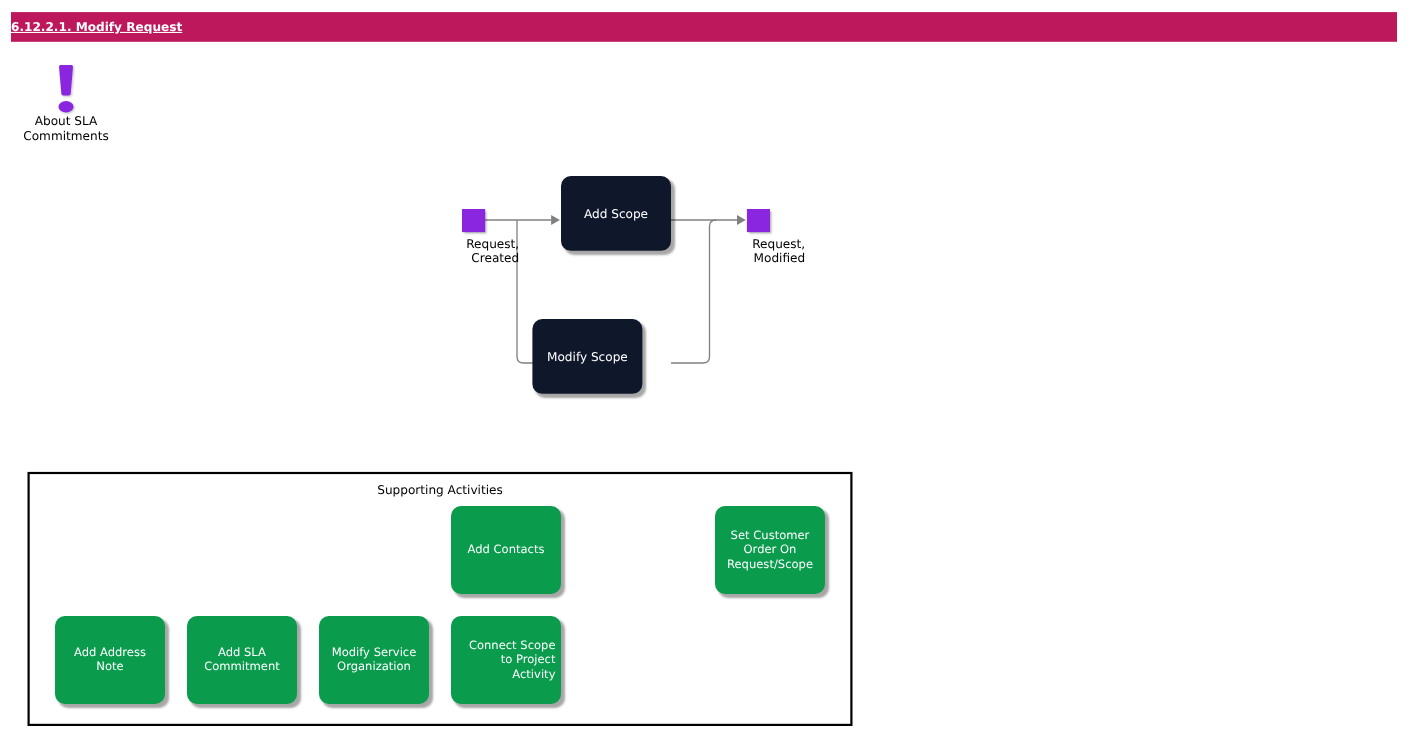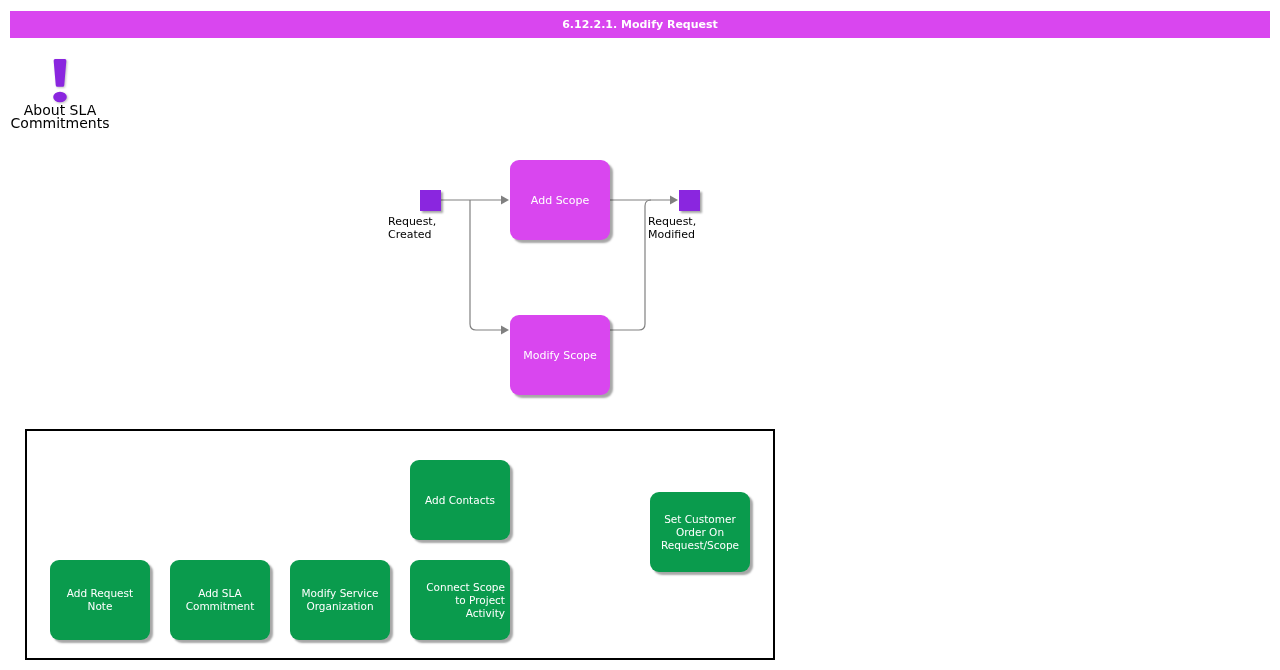--- a/index.html
+++ b/index.html
@@ -3,51 +3,51 @@
 <meta charset="utf-8">
 <style>
   * { margin:0; padding:0; box-sizing:border-box; }
   html,body { width:1280px; height:670px; background:#ffffff; overflow:hidden;
               font-family:"DejaVu Sans","Liberation Sans",sans-serif; }
   .abs { position:absolute; }
 
   
   .title-bar {
     left:10px; top:11px; width:1260px; height:27px;
-    background:#d946ef; color:#ffffff;
-    font-size:11px; font-weight:bold; text-align:center; line-height:27px;
+    background:#be185d; color:#ffffff;
+    font-size:11px; font-weight:bold; text-align:left; line-height:27px;text-decoration:underline;
   }
 
   
   .about-icon-svg { left:45px; top:56px; width:30px; height:50px;
                     filter:drop-shadow(1px 1px 1px rgba(0,0,0,0.25)); cursor:pointer; }
   .about-label { left:5px; top:104px; width:110px; text-align:center;
-                 font-size:14px; color:#000; line-height:13px; white-space:pre-line; }
+                 font-size:11px; color:#000; line-height:13px; white-space:pre-line; }
 
   
   .wires { left:0; top:0; width:1280px; height:670px; pointer-events:none; }
 
   
   .activity {
-    width:100px; height:80px; background:#d946ef; border-radius:9px;
+    width:100px; height:68px; background:#0f172a; border-radius:9px;
     box-shadow:3px 3px 2px rgba(0,0,0,0.35);
     color:#ffffff; font-size:11px; line-height:13px; text-align:center;
     display:flex; align-items:center; justify-content:center; padding:12px 6px;
     cursor:pointer;
   }
   .activity.add-scope    { left:510px; top:160px; }
-  .activity.modify-scope { left:510px; top:290px;margin-top:25px; }
+  .activity.modify-scope { left:484px; top:290px; }
 
   .event-square {
     width:21px; height:21px; background:#8A26DF;
     box-shadow:2px 2px 2px rgba(0,0,0,0.35); cursor:pointer;
   }
   .event-square.created  { left:420px; top:190px; }
   .event-square.modified { left:679px; top:190px; }
-  .event-label { width:84px; text-align:left; font-size:11px; line-height:13px;
+  .event-label { width:84px; text-align:right; font-size:11px; line-height:13px;
                  color:#000; white-space:pre-line; }
   .event-label.created  { left:388px; top:215px; }
   .event-label.modified { left:648px; top:215px; }
 
   
   .supporting-box {
     left:25px; top:429px; width:750px; height:231px;
     border:2px solid #000000; background:#ffffff;
   }
   .supporting-title { position:absolute; left:0; top:8px; width:100%;
@@ -55,21 +55,21 @@
   .sbtn {
     position:absolute; width:100px; height:80px;
     background:#0A9B4D; border-radius:9px;
     box-shadow:3px 3px 2px rgba(0,0,0,0.35);
     color:#ffffff; font-size:10.5px; line-height:13px; text-align:center;
     display:flex; align-items:center; justify-content:center; padding:0 5px;
     cursor:pointer;
   }
   .r1 { top:29px; }  .r2 { top:129px; }
   .c1 { left:23px; } .c2 { left:143px; } .c3 { left:263px; }
-  .c4 { left:383px;text-align:right; } .c5 { left:503px; } .c6 { left:623px;margin-top:32px; }
+  .c4 { left:383px;text-align:right; } .c5 { left:503px; } .c6 { left:623px; }
 </style>
 </head>
 <body>
 
 <div class="abs title-bar">6.12.2.1. Modify Request</div>
 
 <svg class="abs about-icon-svg" viewBox="0 0 30 50">
   <path d="M10.2 3 h9.6 q1.7 0 1.55 1.7 l-2.1 24.6 q-.13 1.5 -1.6 1.5 h-5.3 q-1.47 0 -1.6 -1.5 l-2.1 -24.6 q-.15 -1.7 1.55 -1.7 z" fill="#8A26DF"></path>
   <ellipse cx="15" cy="41" rx="6.8" ry="5.2" fill="#8A26DF"></ellipse>
 </svg>
@@ -96,21 +96,22 @@
 
 <div class="abs activity add-scope">Add Scope</div>
 
 <div class="abs activity modify-scope">Modify Scope</div>
 
 <div class="abs event-square modified"></div>
 <div class="abs event-label modified">Request,
 Modified</div>
 
 <div class="abs supporting-box">
+  <div class="supporting-title">Supporting Activities</div>
 
   <div class="sbtn r1 c4">Add Contacts</div>
   <div class="sbtn r1 c6">Set Customer Order On Request/Scope</div>
 
-  <div class="sbtn r2 c1">Add Request Note</div>
+  <div class="sbtn r2 c1">Add Address Note</div>
   <div class="sbtn r2 c2">Add SLA Commitment</div>
   <div class="sbtn r2 c3">Modify Service Organization</div>
   <div class="sbtn r2 c4">Connect Scope to Project Activity</div>
 </div>
 
 </body></html>

